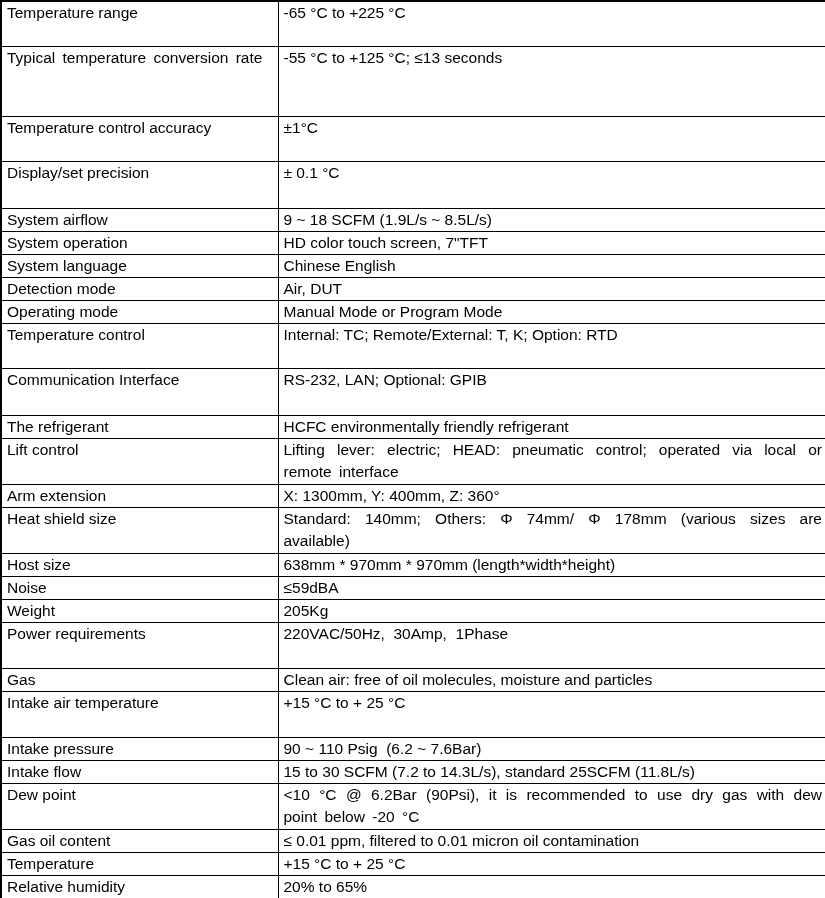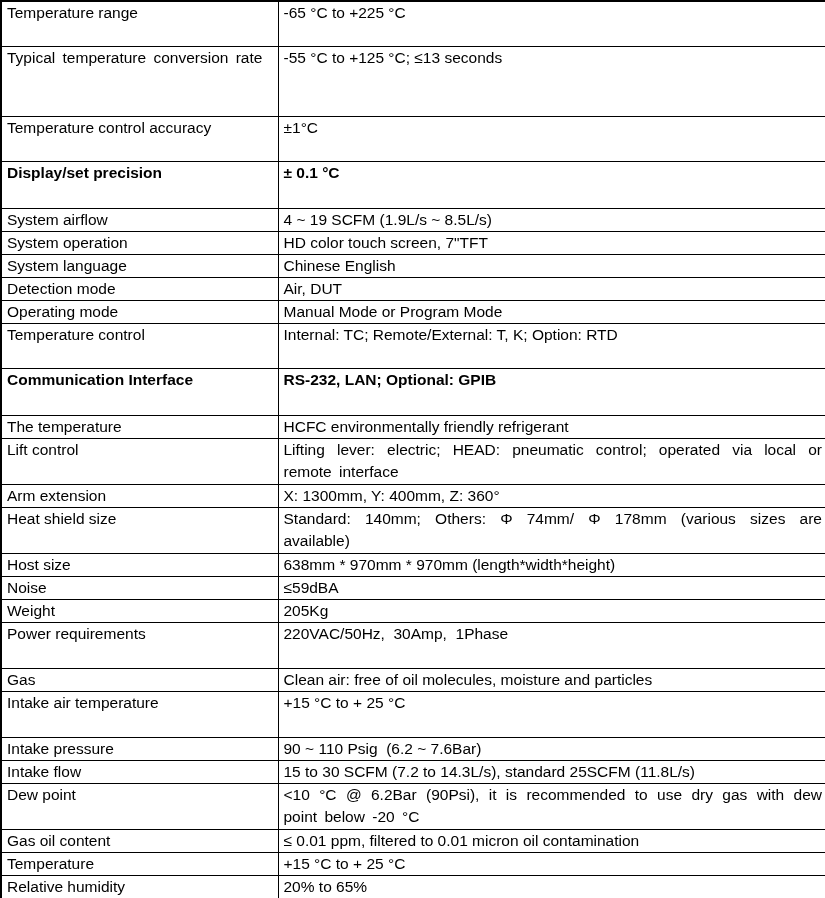--- a/index.html
+++ b/index.html
@@ -29,21 +29,21 @@
     padding: 0 3px 0 5px;
     line-height: 22px;
     overflow: hidden;
     box-sizing: border-box;
   }
   col.c-label { width: 277px; }
   col.c-value { width: 548px; }
   tr.h23 { height: 23px; }
   tr.h45 { height: 45px; }
   tr.h46 { height: 46px; padding-left: 16px; }
-  tr.h47 { height: 47px; font-weight: bold; }
+  tr.h47 { height: 47px; }
   tr.h70 { height: 70px; }
   td.justify {
     text-align: justify;
     word-spacing: 3px;
   }
 </style>
 </head>
 <body>
 
 <div class="page">
@@ -64,21 +64,21 @@
       <tr class="h45">
         <td>Temperature control accuracy</td>
         <td>±1°C</td>
       </tr>
       <tr class="h47">
         <td>Display/set precision</td>
         <td>± 0.1 °C</td>
       </tr>
       <tr class="h23">
         <td>System airflow</td>
-        <td>4 ~ 19 SCFM (1.9L/s ~ 8.5L/s)</td>
+        <td>9 ~ 18 SCFM (1.9L/s ~ 8.5L/s)</td>
       </tr>
       <tr class="h23">
         <td>System operation</td>
         <td>HD color touch screen, 7"TFT</td>
       </tr>
       <tr class="h23">
         <td>System language</td>
         <td>Chinese English</td>
       </tr>
       <tr class="h23">
@@ -91,21 +91,21 @@
       </tr>
       <tr class="h45">
         <td>Temperature control</td>
         <td>Internal: TC; Remote/External: T, K; Option: RTD</td>
       </tr>
       <tr class="h47">
         <td>Communication Interface</td>
         <td>RS-232, LAN; Optional: GPIB</td>
       </tr>
       <tr class="h23">
-        <td>The temperature</td>
+        <td>The refrigerant</td>
         <td>HCFC environmentally friendly refrigerant</td>
       </tr>
       <tr class="h46">
         <td>Lift control</td>
         <td class="justify">Lifting lever: electric; HEAD: pneumatic control; operated via local or remote interface</td>
       </tr>
       <tr class="h23">
         <td>Arm extension</td>
         <td>X: 1300mm, Y: 400mm, Z: 360°</td>
       </tr>

